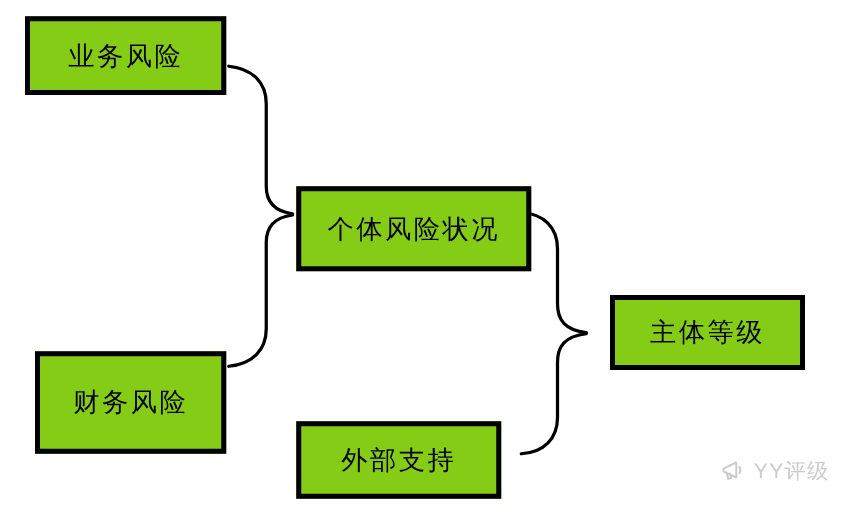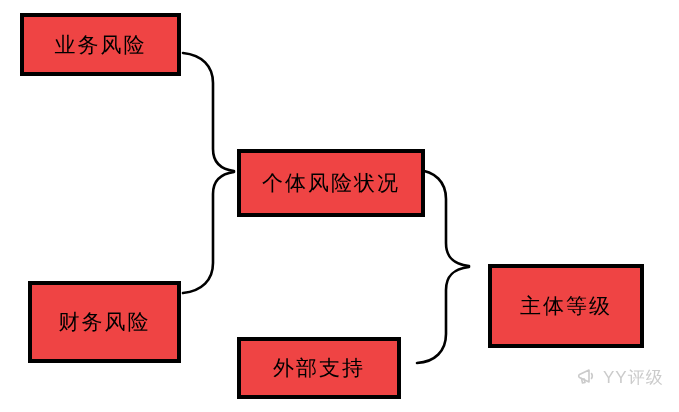--- a/index.html
+++ b/index.html
@@ -14,38 +14,38 @@
   svg.connector-layer {
     position: absolute;
     left: 0; top: 0;
     width: 679px; height: 412px;
     pointer-events: none;
   }
   .node {
     position: absolute;
     box-sizing: border-box;
     border: 4px solid #000000;
-    background: #ef4444;
+    background: #84cc16;
     display: flex;
     align-items: center;
     justify-content: center;
     font-size: 21px;
     letter-spacing: 2px;
     color: #000000;
   }
   #node-business   { left: 20px;  top: 13px;  width: 161px; height: 63px; }
   #node-financial  { left: 28px;  top: 281px; width: 153px; height: 82px; }
   #node-individual { left: 237px; top: 149px; width: 188px; height: 68px; }
   #node-external   { left: 237px; top: 337px; width: 164px; height: 62px; }
-  #node-entity     { left: 488px; top: 236px; width: 156px; height: 84px; margin-top: 28px; }
+  #node-entity     { left: 488px; top: 236px; width: 156px; height: 60px; }
   .watermark {
     position: absolute;
     left: 574px; top: 365px;
     display: flex;
-    align-items: center;
+    align-items: flex-start;
     gap: 5px;
     color: #cbcbcb;
     font-family: "Liberation Sans", "DejaVu Sans", sans-serif;
     font-size: 17px;
     letter-spacing: 1px;
     user-select: none;
   }
   .watermark svg { display: block; }
 </style>
 </head>

